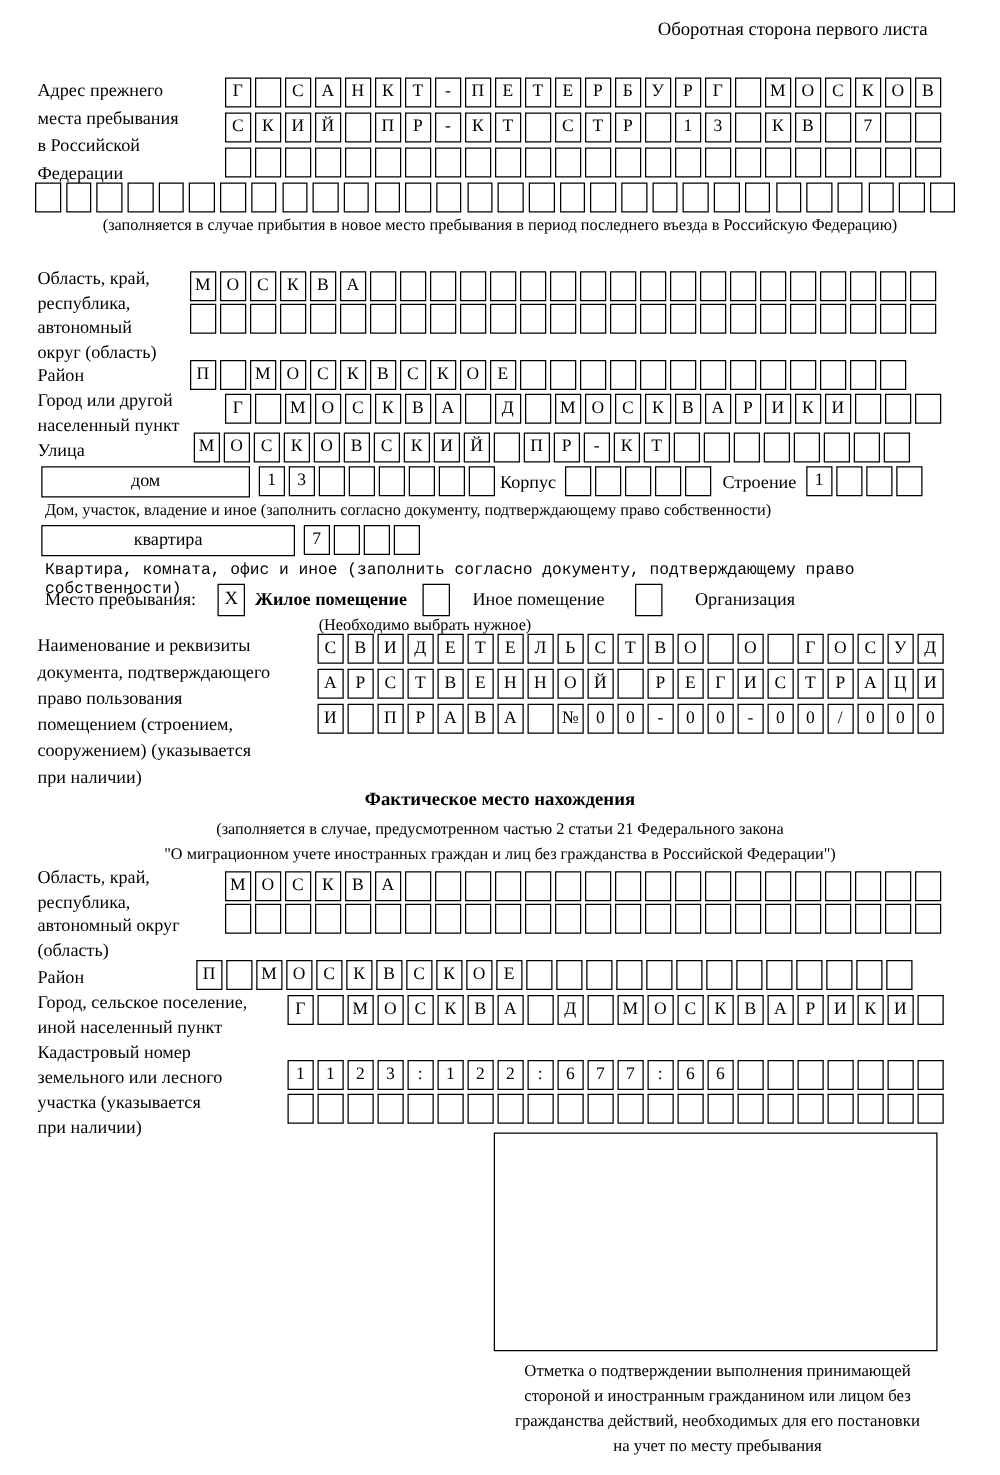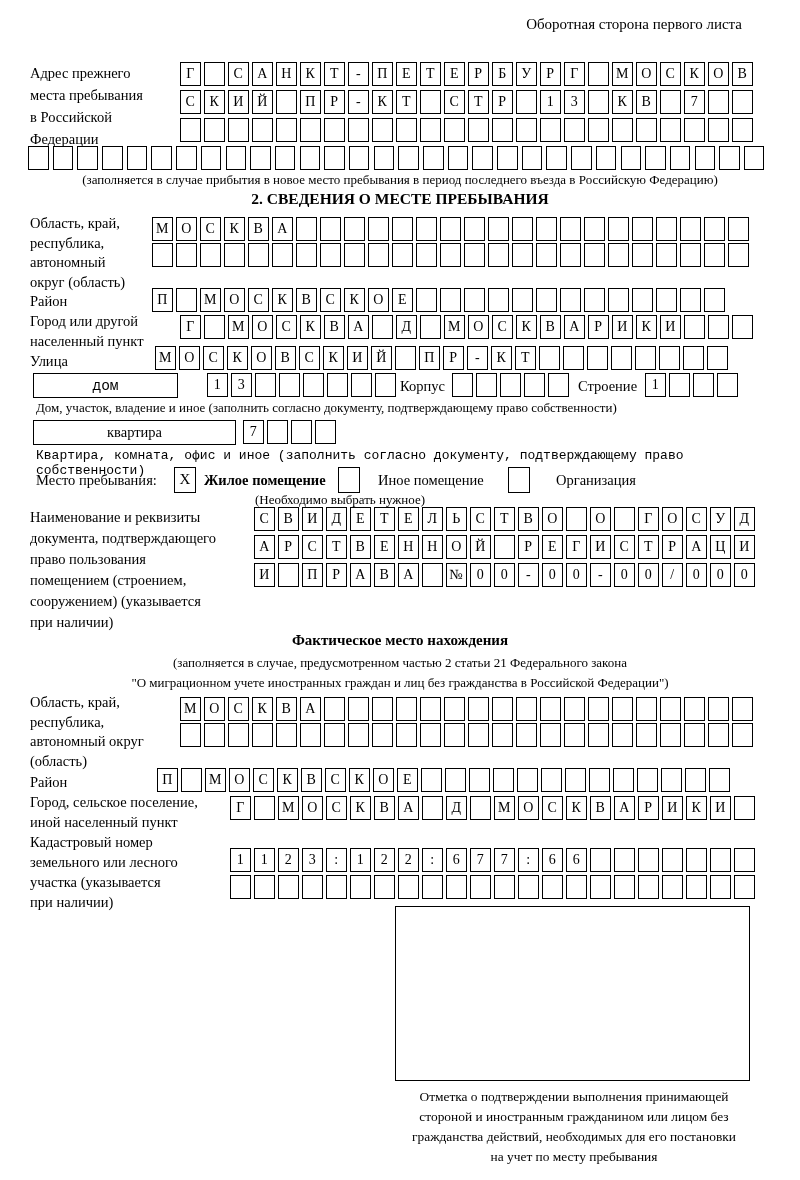--- a/index.html
+++ b/index.html
@@ -149,21 +149,20 @@
       <div class="cell"></div>
       <div class="cell"></div>
       <div class="cell"></div>
       <div class="cell"></div>
       <div class="cell"></div>
       <div class="cell"></div>
       <div class="cell"></div>
     </div>
   <div class="abs cap center" style="top:172px;">(заполняется в случае прибытия в новое место пребывания в период последнего въезда в Российскую Федерацию)</div>
 
-  <div class="abs hdr" style="top:190px;">2. СВЕДЕНИЯ О МЕСТЕ ПРЕБЫВАНИЯ</div>
 
   <div class="abs label lh19" style="top:214px;left:30px;width:130px;">
       <div>Область, край,</div>
       <div>республика,</div>
       <div>автономный</div>
       <div>округ (область)</div>
     </div>
   <div class="abs row" style="top:217px;left:152px;">
       <div class="cell">М</div>
       <div class="cell">О</div>
@@ -299,21 +298,21 @@
       <div class="cell"></div>
       <div class="cell"></div>
       <div class="cell"></div>
       <div class="cell"></div>
       <div class="cell"></div>
       <div class="cell"></div>
       <div class="cell"></div>
       <div class="cell"></div>
     </div>
 
-  <div class="abs wide-box" style="top:373px;left:33px;width:145px;font-family:Liberation Mono, monospace;">дом</div>
+  <div class="abs wide-box" style="top:373px;left:33px;width:167px;">дом</div>
   <div class="abs row" style="top:373px;left:207px;">
       <div class="cell">1</div>
       <div class="cell">3</div>
       <div class="cell"></div>
       <div class="cell"></div>
       <div class="cell"></div>
       <div class="cell"></div>
       <div class="cell"></div>
       <div class="cell"></div>
     </div>

